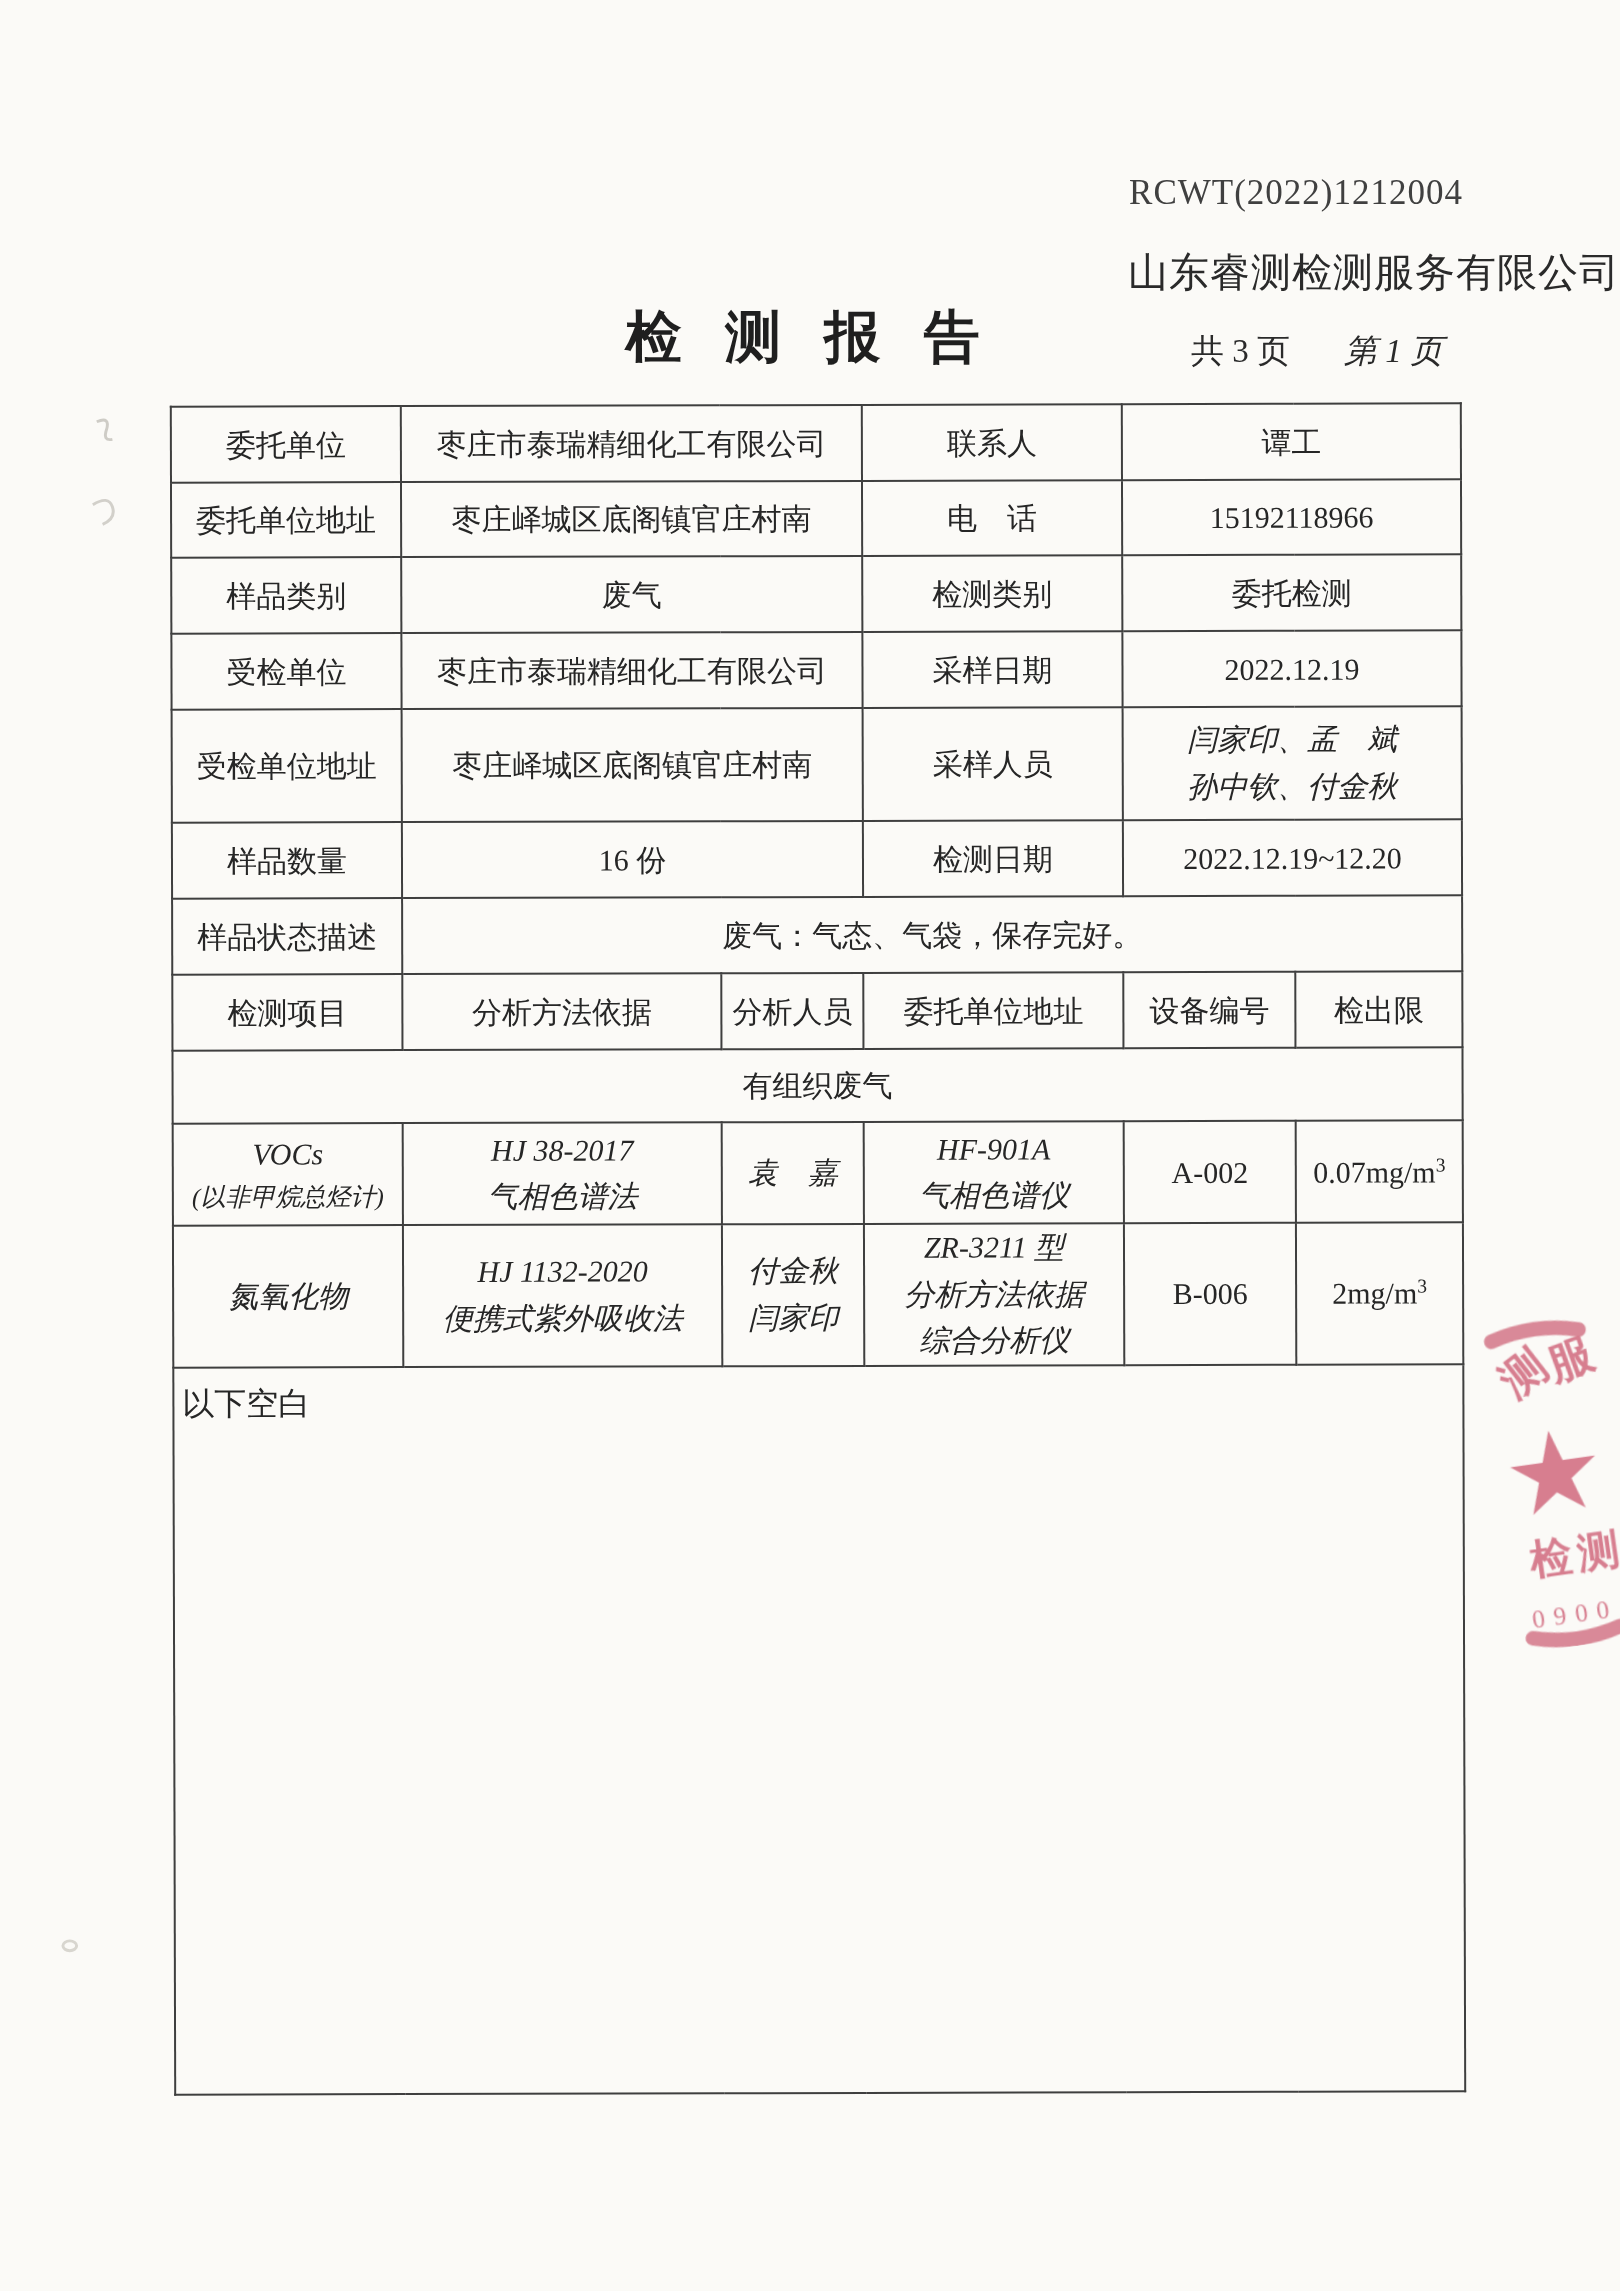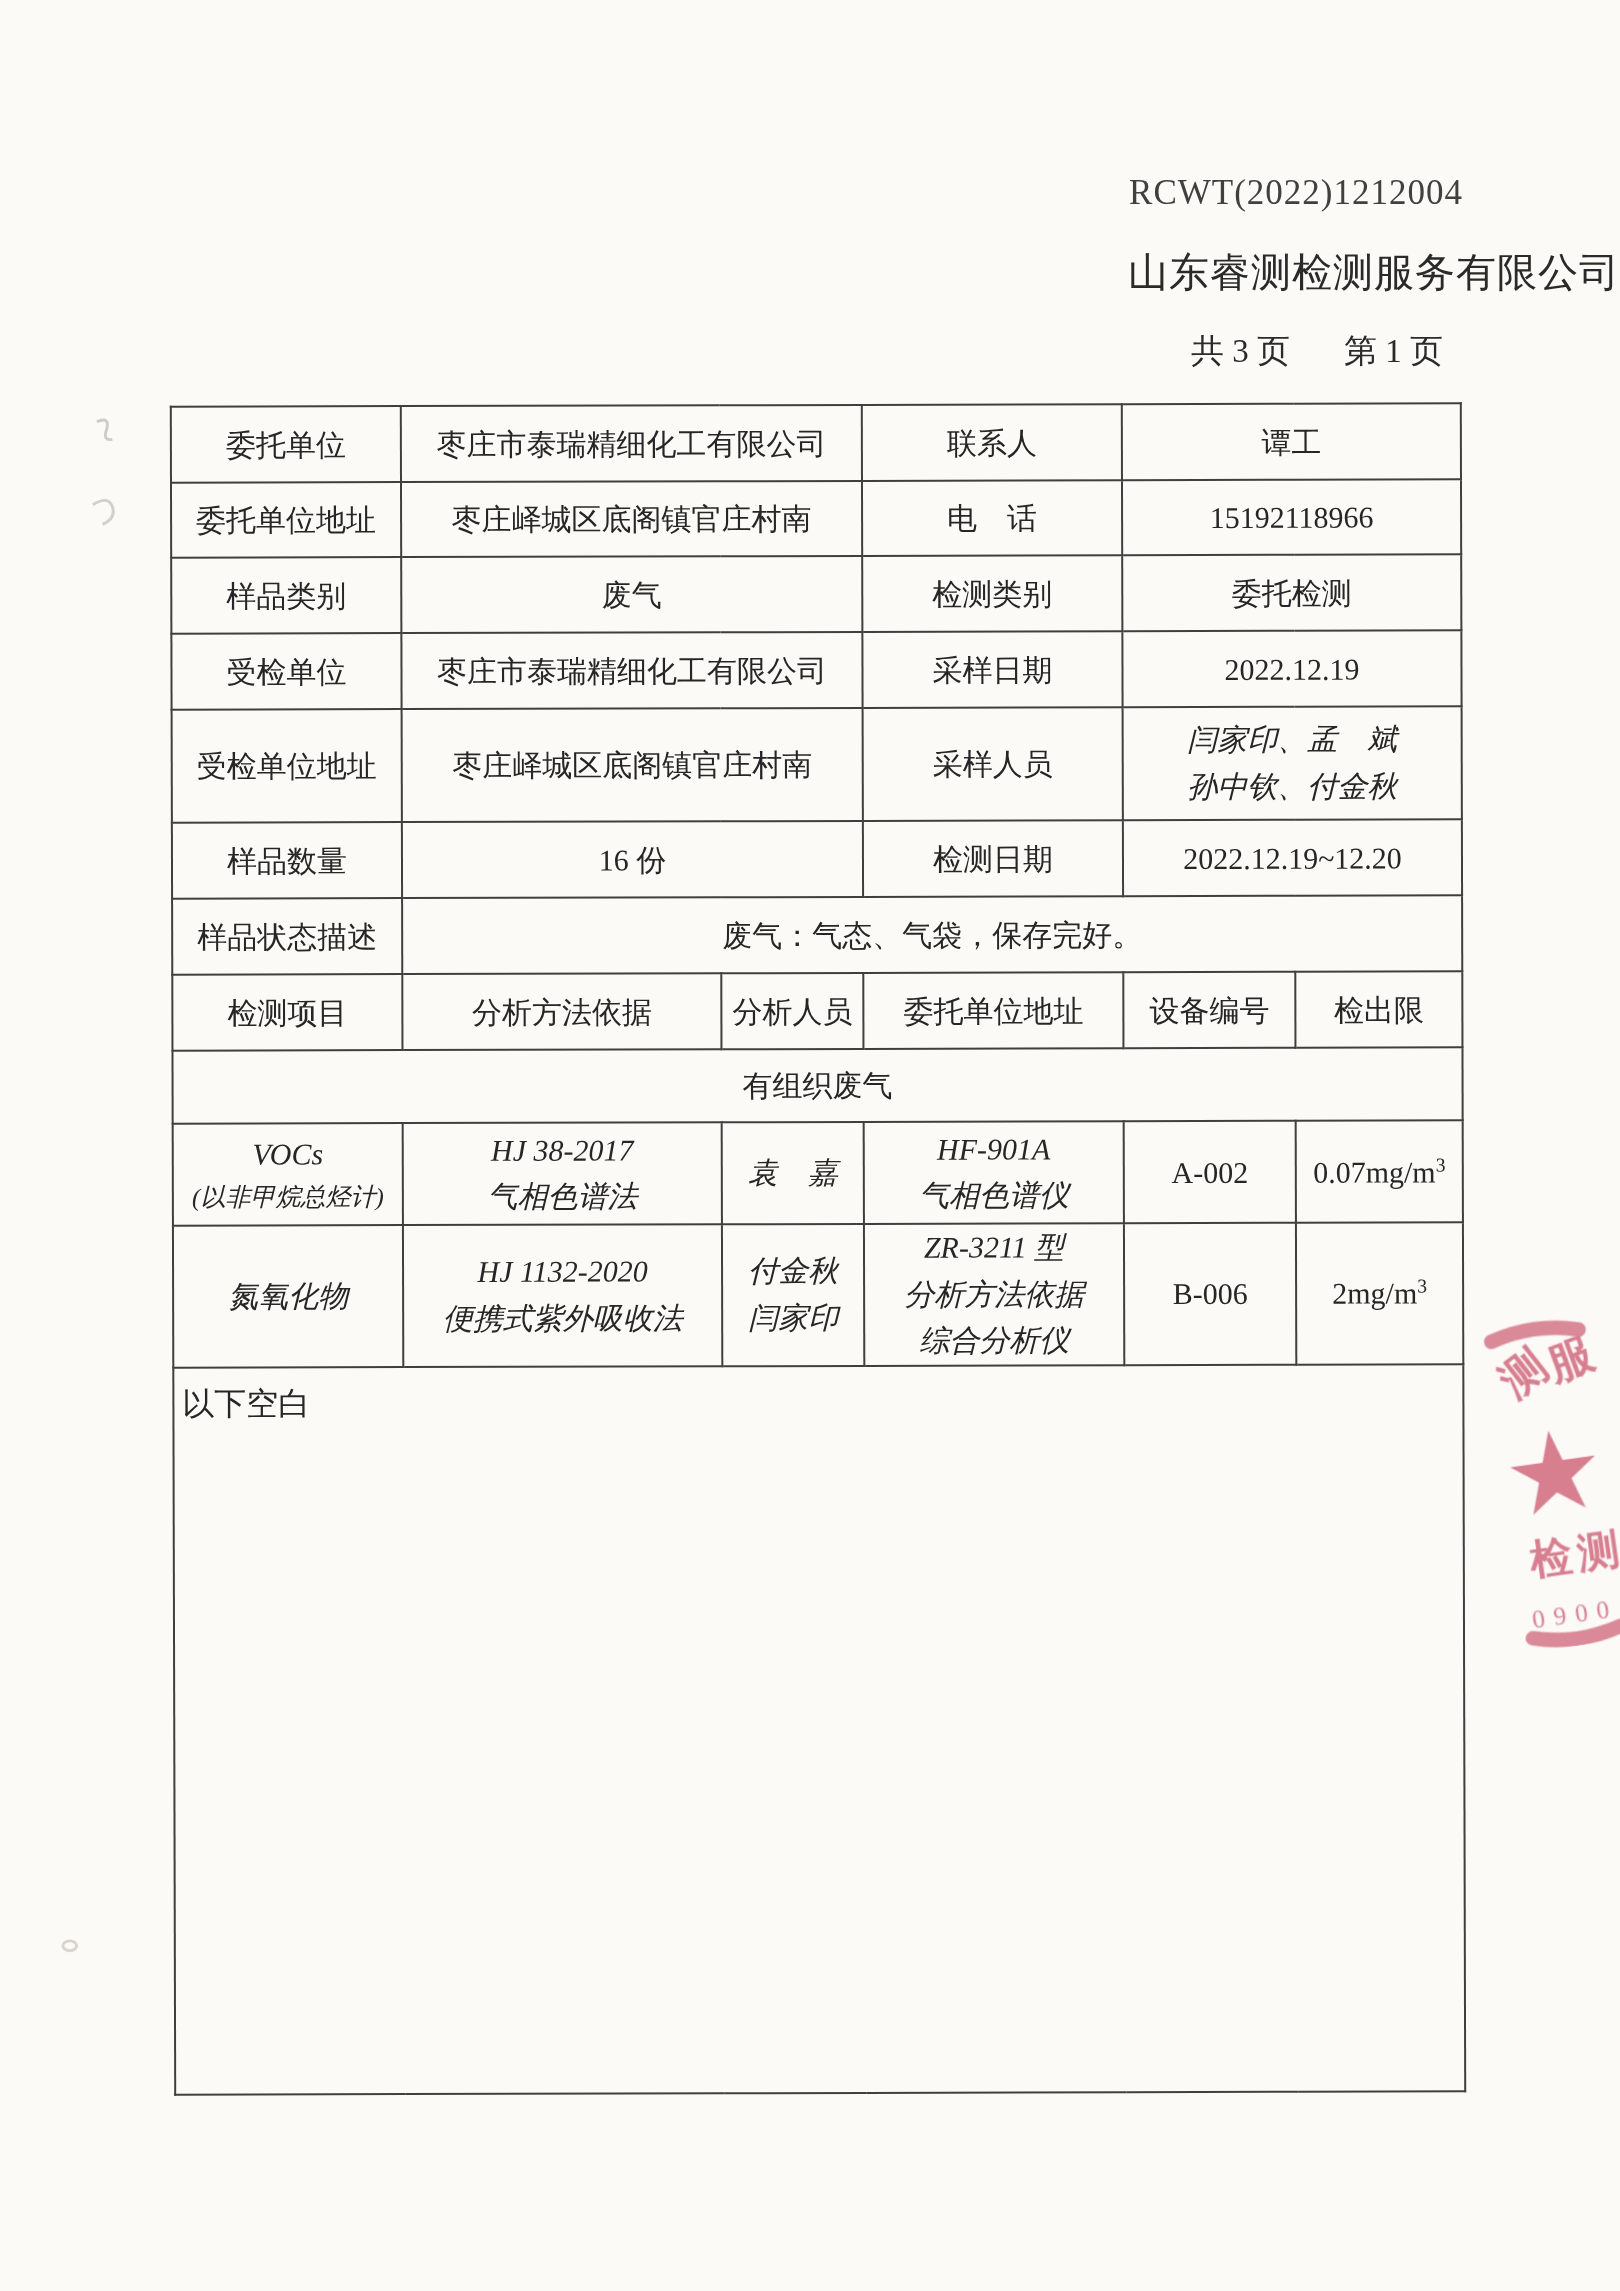--- a/index.html
+++ b/index.html
@@ -21,21 +21,21 @@
   }
   .report-title{
     position:absolute;top:300px;left:0;width:100%;
     text-align:center;font-size:56px;font-weight:bold;
     letter-spacing:14.7px;color:#1f1f1f;
   }
   .pagination{
     position:absolute;top:329px;left:1191px;
     font-size:33px;color:#2a2a2a;white-space:nowrap;
   }
-  .pagination .page-current{margin-left:54px;}
+  .pagination .page-current{margin-left:54px;font-style:italic;}
 
   table.report-table{
     position:absolute;left:172px;top:404px;width:1289px;
     border-collapse:collapse;table-layout:fixed;
     transform:rotate(-0.15deg);
   }
   .report-table td{
     border:2px solid #3f3f3f;
     text-align:center;vertical-align:middle;
     font-size:30px;color:#262626;
@@ -69,20 +69,21 @@
 </style>
 </head>
 <body>
 
 <div class="page">
 
   <div class="report-number">RCWT(2022)1212004</div>
 
   <div class="company-name">山东睿测检测服务有限公司</div>
 
+  <div class="report-title">检 测 报 告</div>
 
   <div class="pagination">
     <span class="pages-total">共 3 页</span><span class="page-current">第 1 页</span>
   </div>
 
   <table class="report-table">
     <colgroup>
       <col style="width:230px">
         <col style="width:319px">
         <col style="width:142px">

